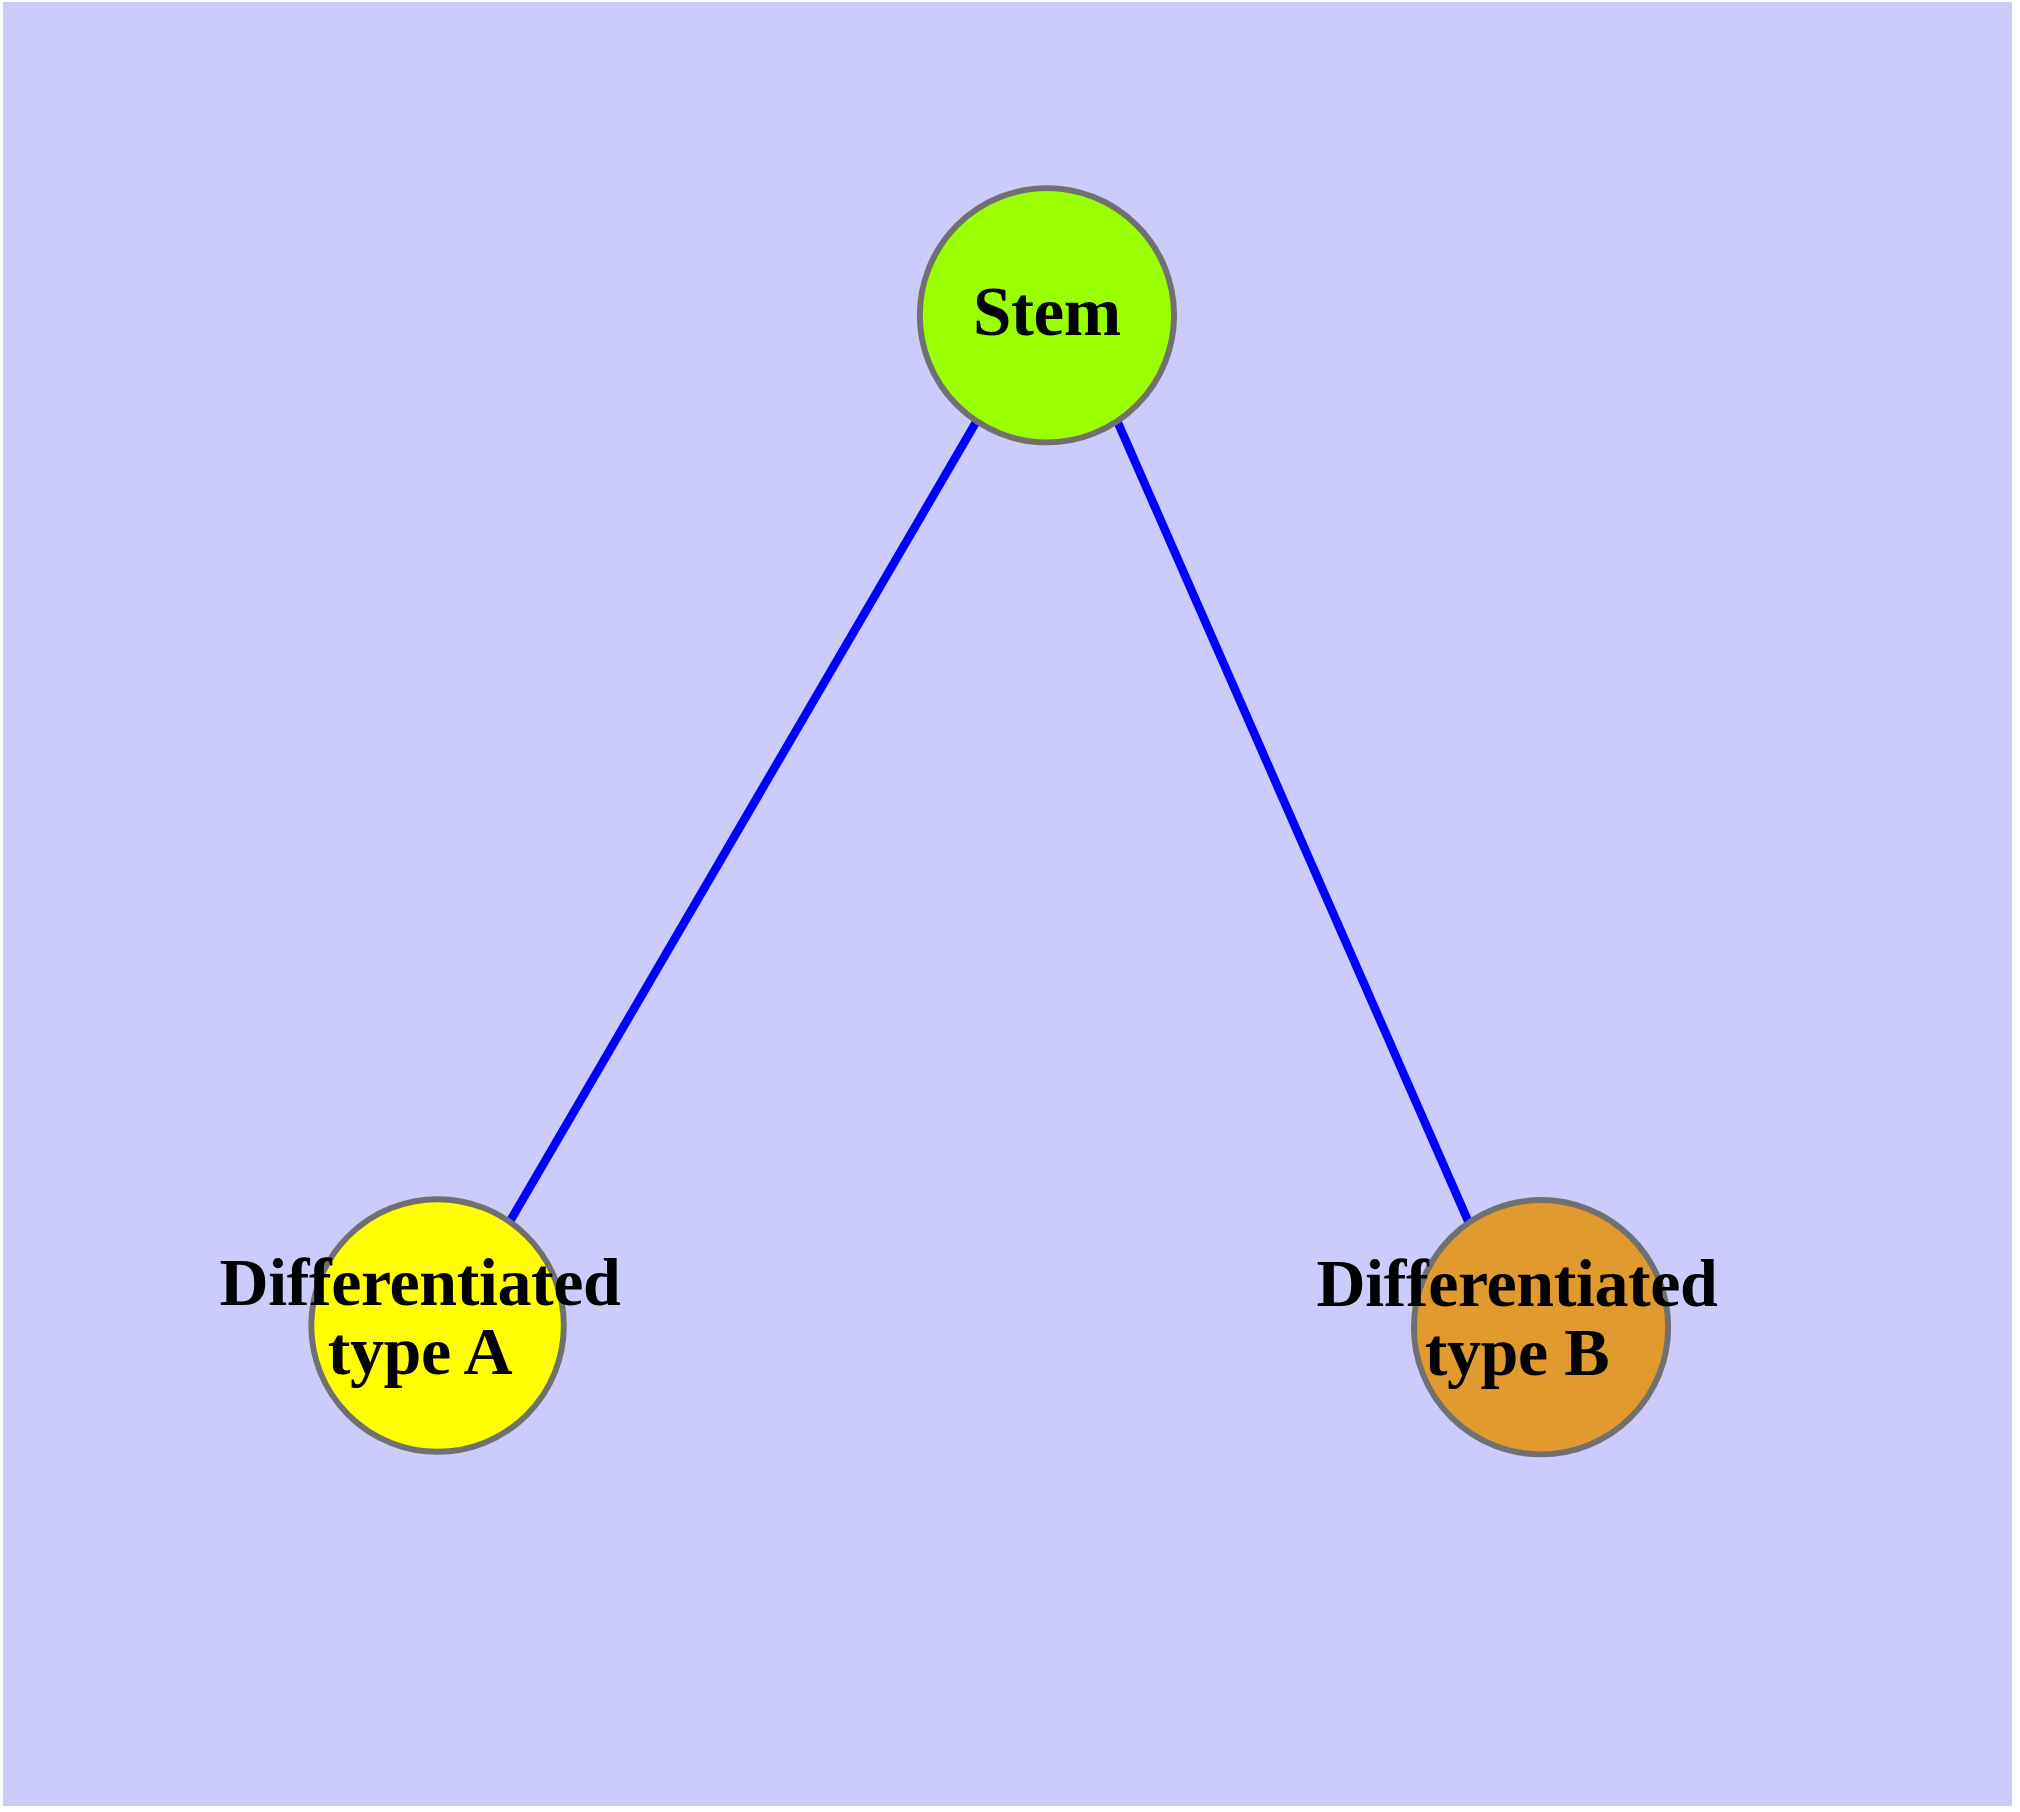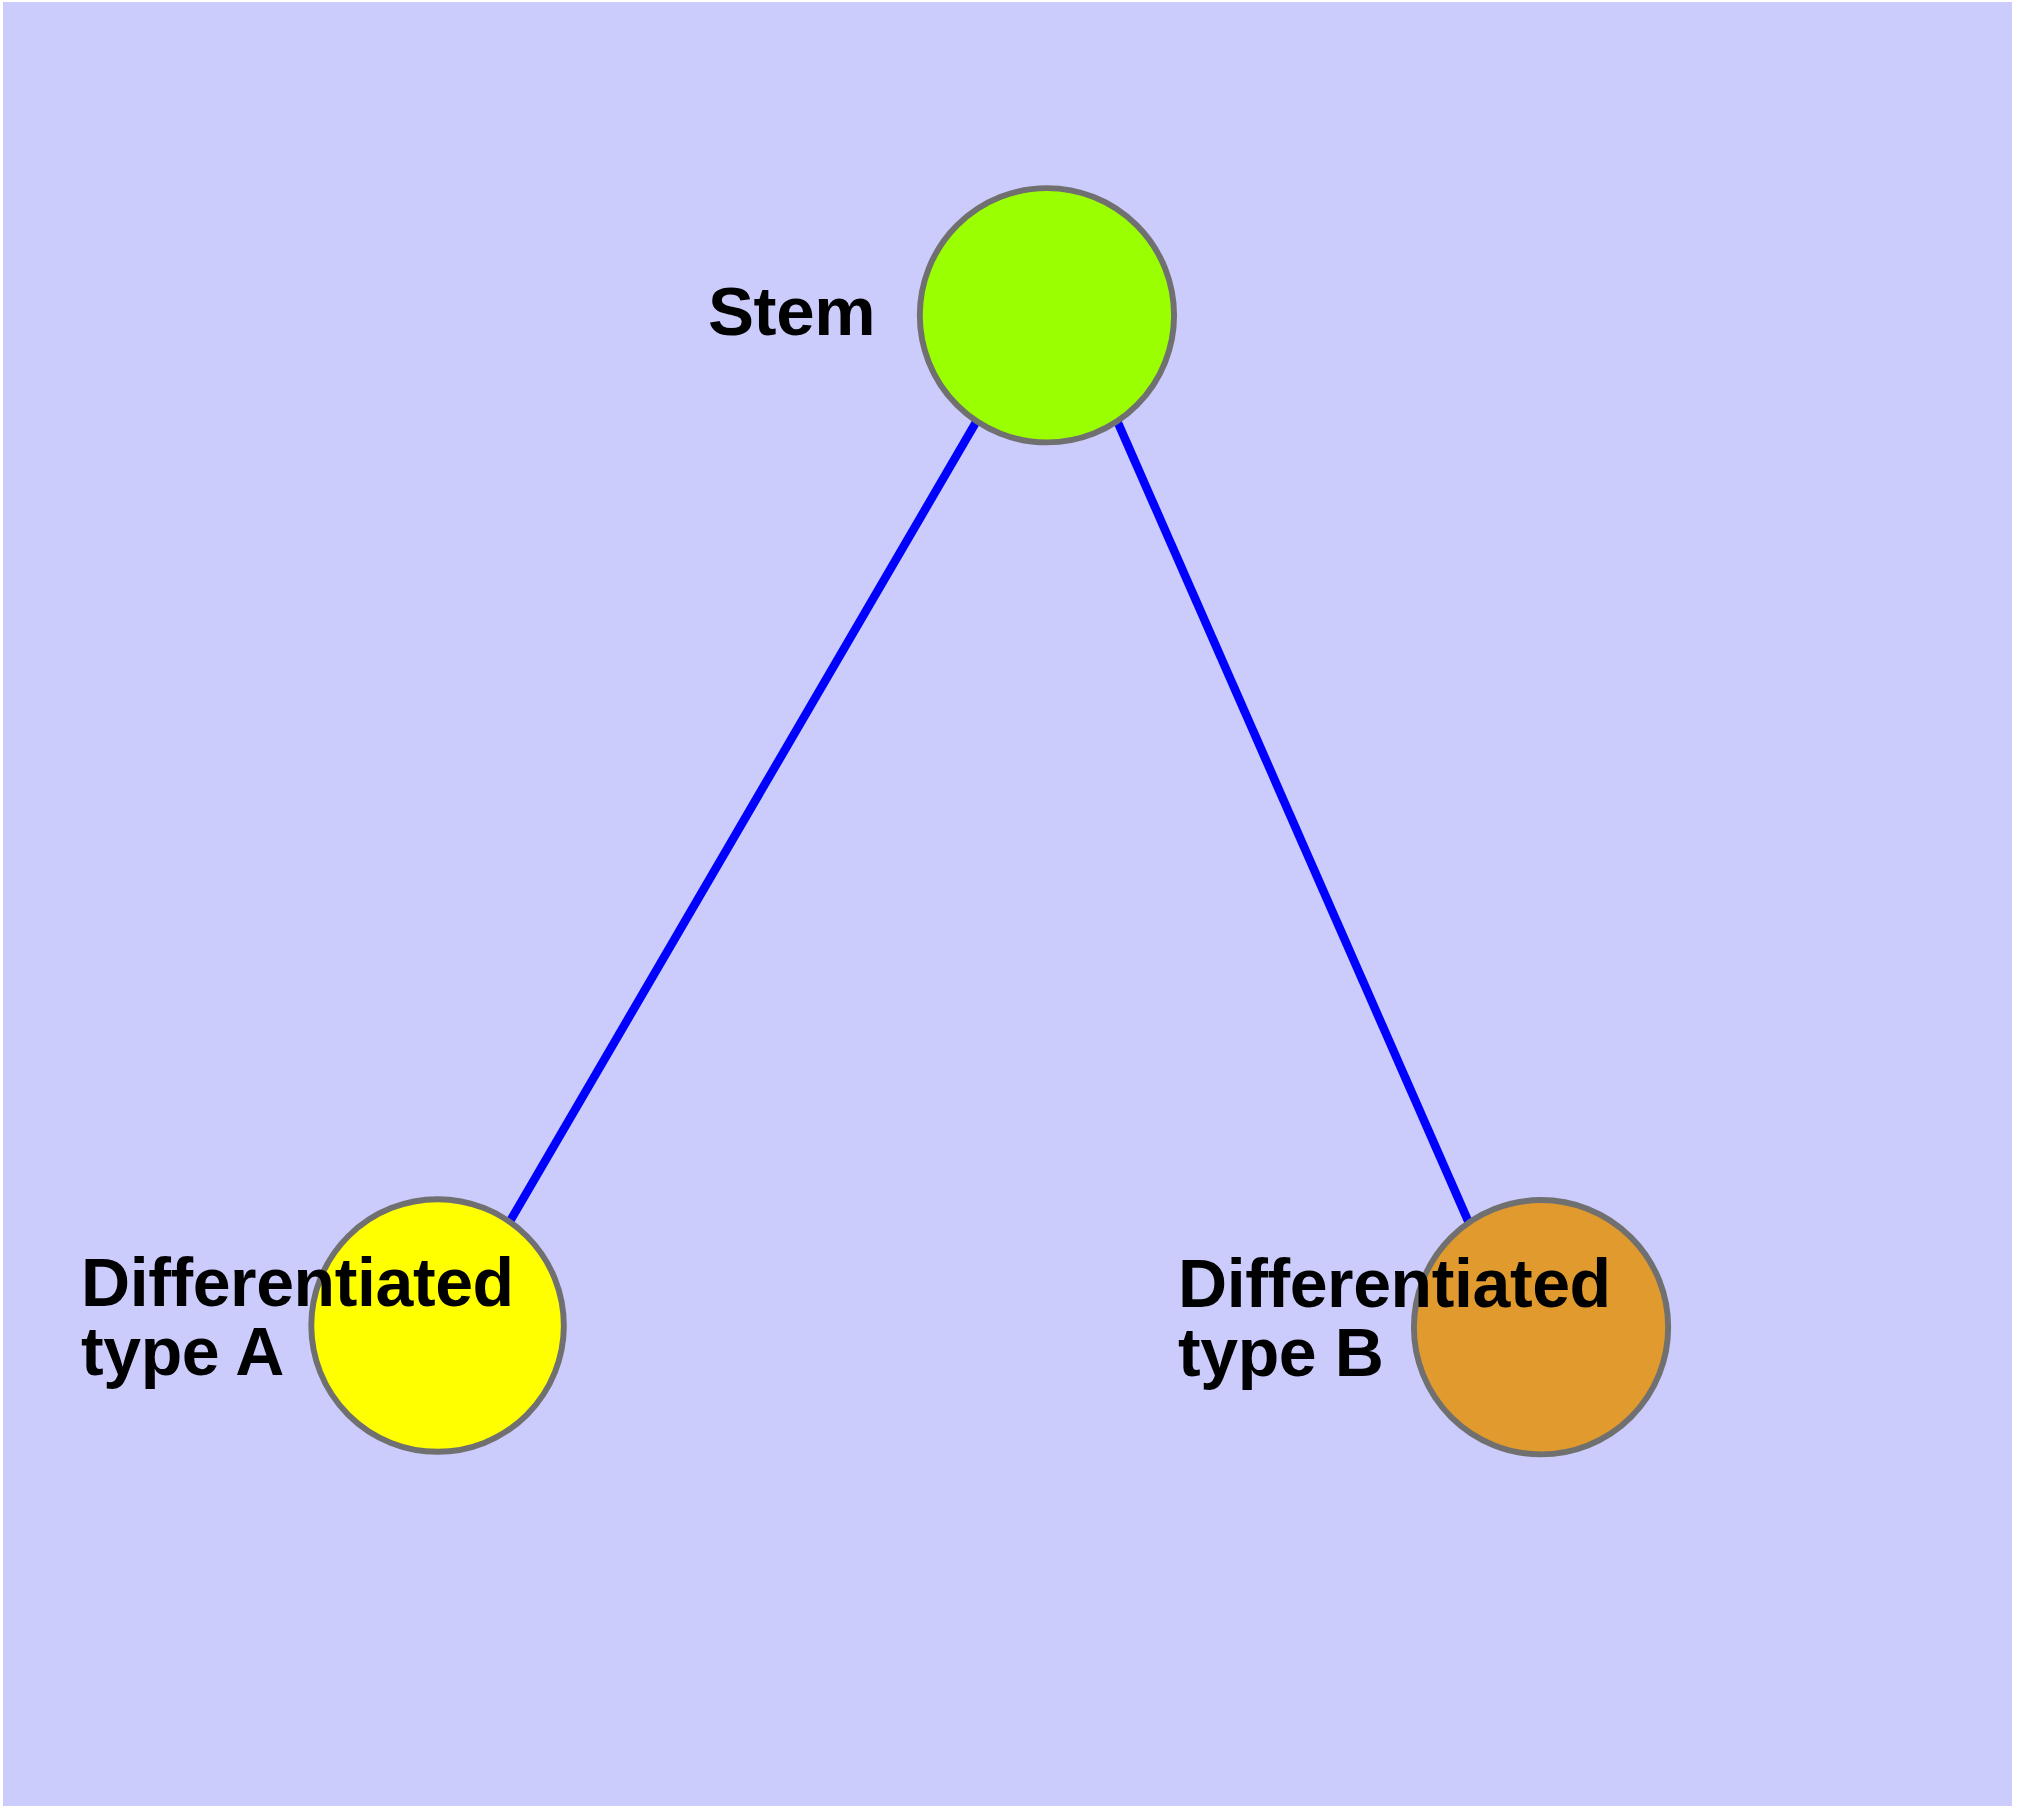--- a/index.html
+++ b/index.html
@@ -26,27 +26,28 @@
   }
   #graph-svg {
     position: absolute;
     left: 0;
     top: 0;
     width: 2021px;
     height: 1812px;
   }
   .node-label {
     position: absolute;
-    text-align: left;
+    text-align: center;
     color: #000000;
     font-weight: bold;
     line-height: 1.02;
     white-space: pre;
     pointer-events: none;
     letter-spacing: -0.4px;
+    font-family: Liberation Serif, serif;
   }
   #label-stem {
     font-size: 69px;
     left: 708px;
     top: 277px;
     width: 678px;
   }
   #label-type-a {
     font-size: 68px;
     left: 81px;

